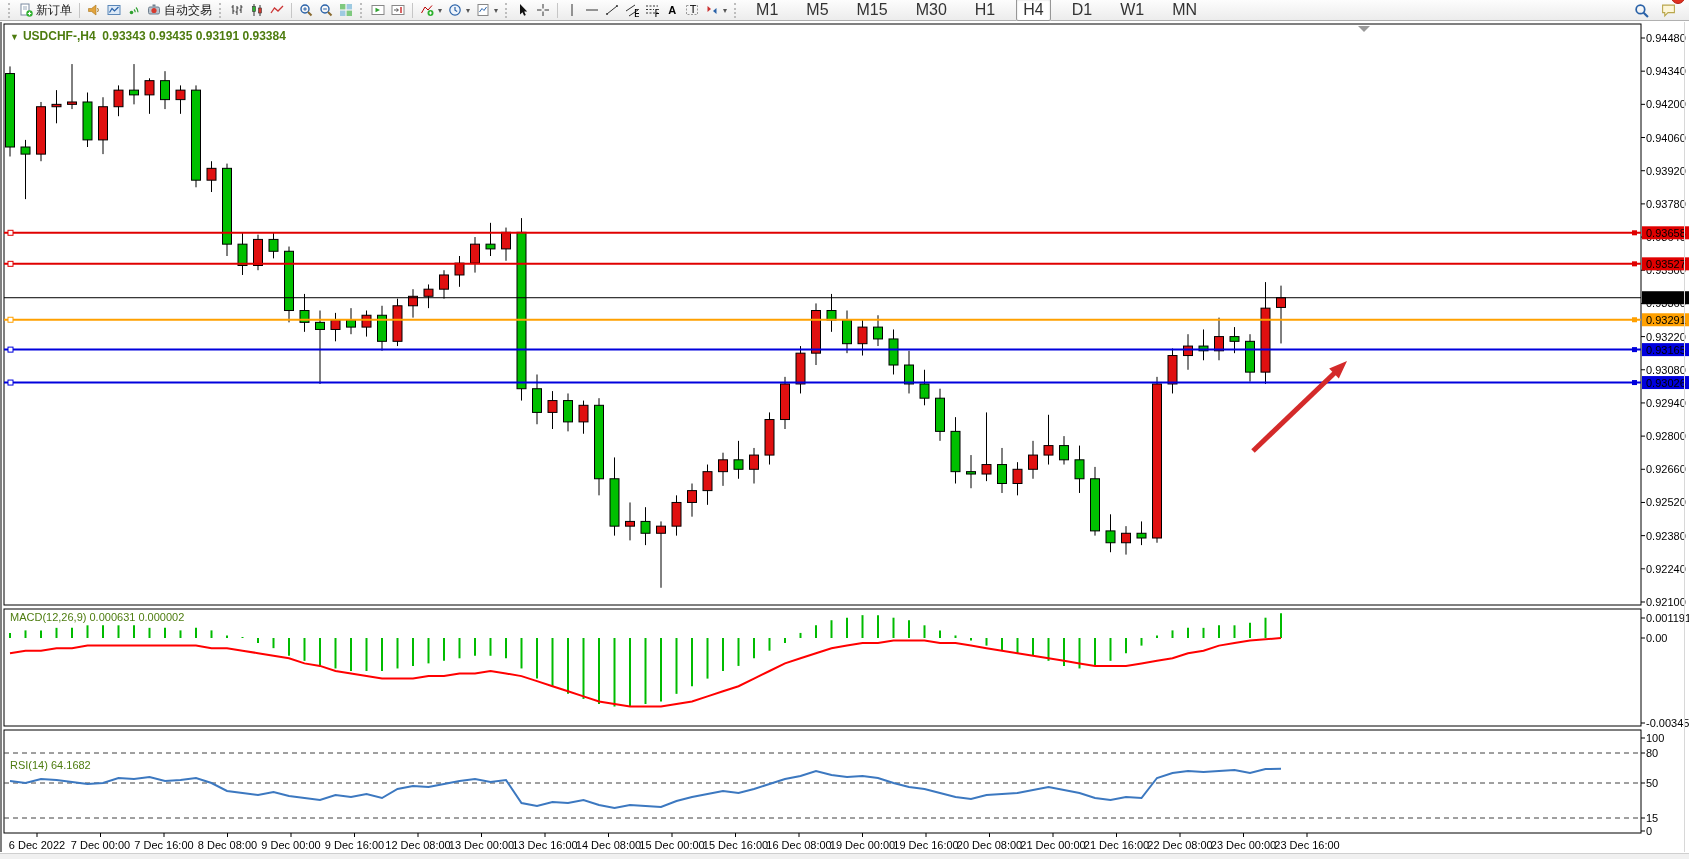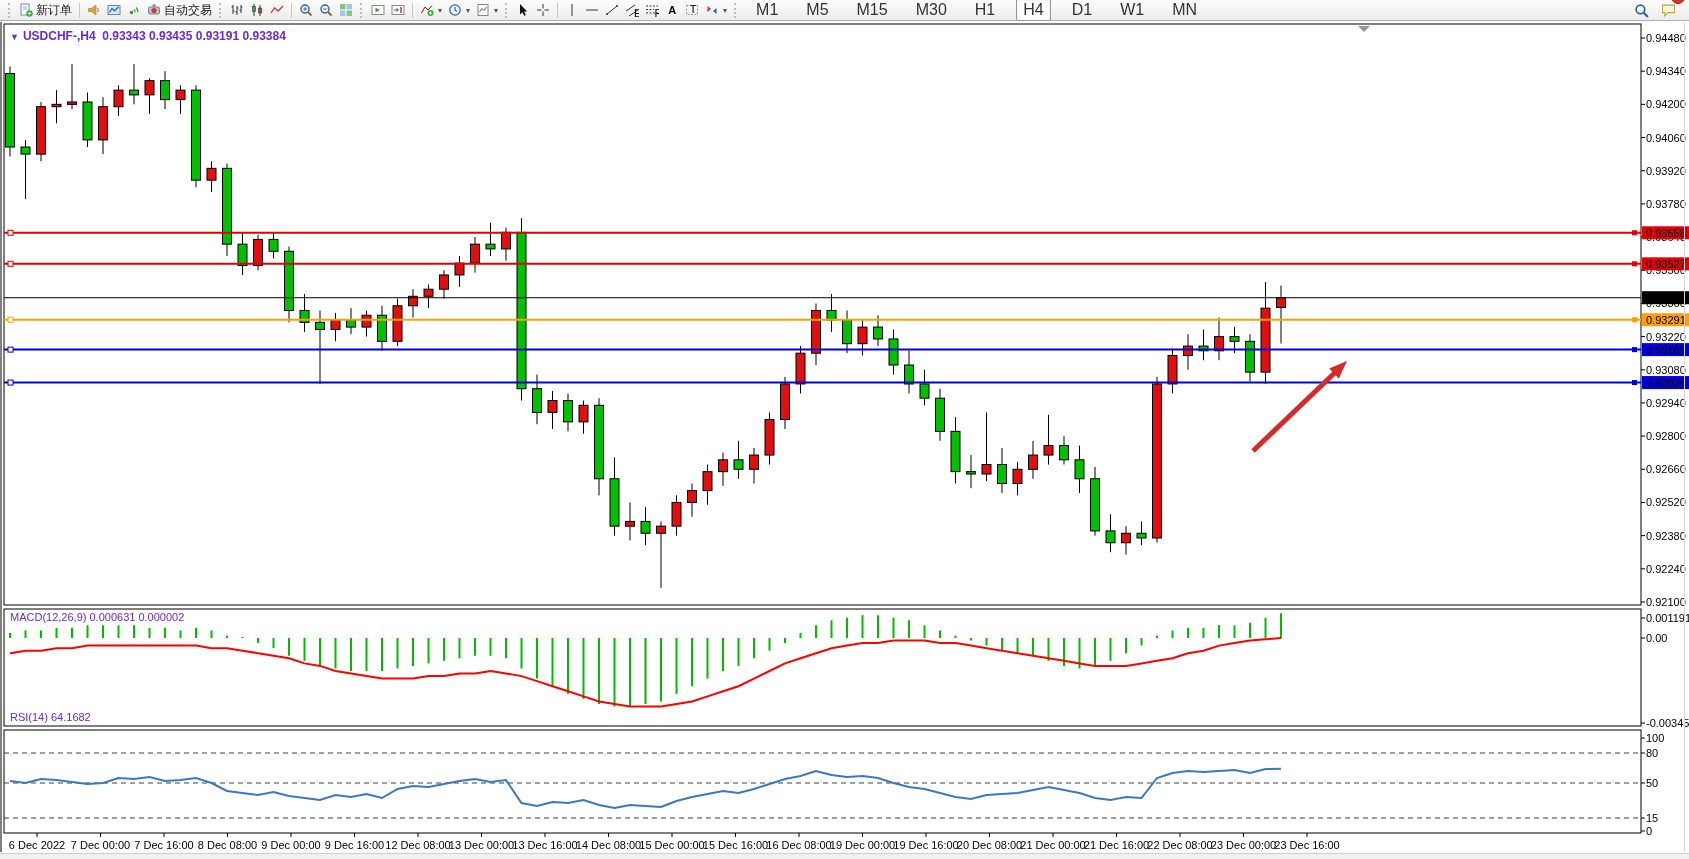--- a/index.html
+++ b/index.html
@@ -17,25 +17,25 @@
   .tf.active{background:#fff;border:1px solid #979797;box-shadow:inset 0 1px 2px rgba(0,0,0,.18)}
   #right-group{margin-left:auto;display:flex;align-items:center;gap:6px;padding-right:6px}
   #notif{position:relative}
   #notif .badge{position:absolute;top:-4px;right:-6px;background:#e03020;color:#fff;
     font-size:9px;font-weight:bold;border-radius:7px;min-width:12px;height:12px;
     display:flex;align-items:center;justify-content:center;border:1px solid #b02014}
   #chart-svg{position:absolute;top:0;left:0;z-index:1}
   #left-edge{position:absolute;left:0;top:22px;width:2px;height:830px;background:#808080;z-index:2}
   #bottom-strip{position:absolute;left:0;top:853px;width:1689px;height:6px;background:#f0f0f0;border-top:1px solid #cfcfcf;z-index:2}
   #right-edge{position:absolute;left:1684px;top:22px;width:1px;height:830px;background:#d8d8d8;z-index:2}
-  .overlay-label{position:absolute;z-index:3;color:#6d28d9;white-space:nowrap}
+  .overlay-label{position:absolute;z-index:3;color:#4d7c0f;white-space:nowrap}
   #chart-title{left:10px;top:29px;font-size:12px;font-weight:bold}
   #chart-title .tri{font-size:9px;margin-right:4px}
   #macd-label{left:10px;top:611px;font-size:11px}
-  #rsi-label{left:10px;top:711px;font-size:11px}
+  #rsi-label{left:10px;top:759px;font-size:11px}
   svg text{font-family:"Liberation Sans",sans-serif;font-size:11px;fill:#000}
 </style>
 </head>
 <body>
 
 <div id="toolbar">
   <div class="grip"></div>
 
   <div class="tbtn">
     <svg width="14" height="14" viewBox="0 0 14 14">

